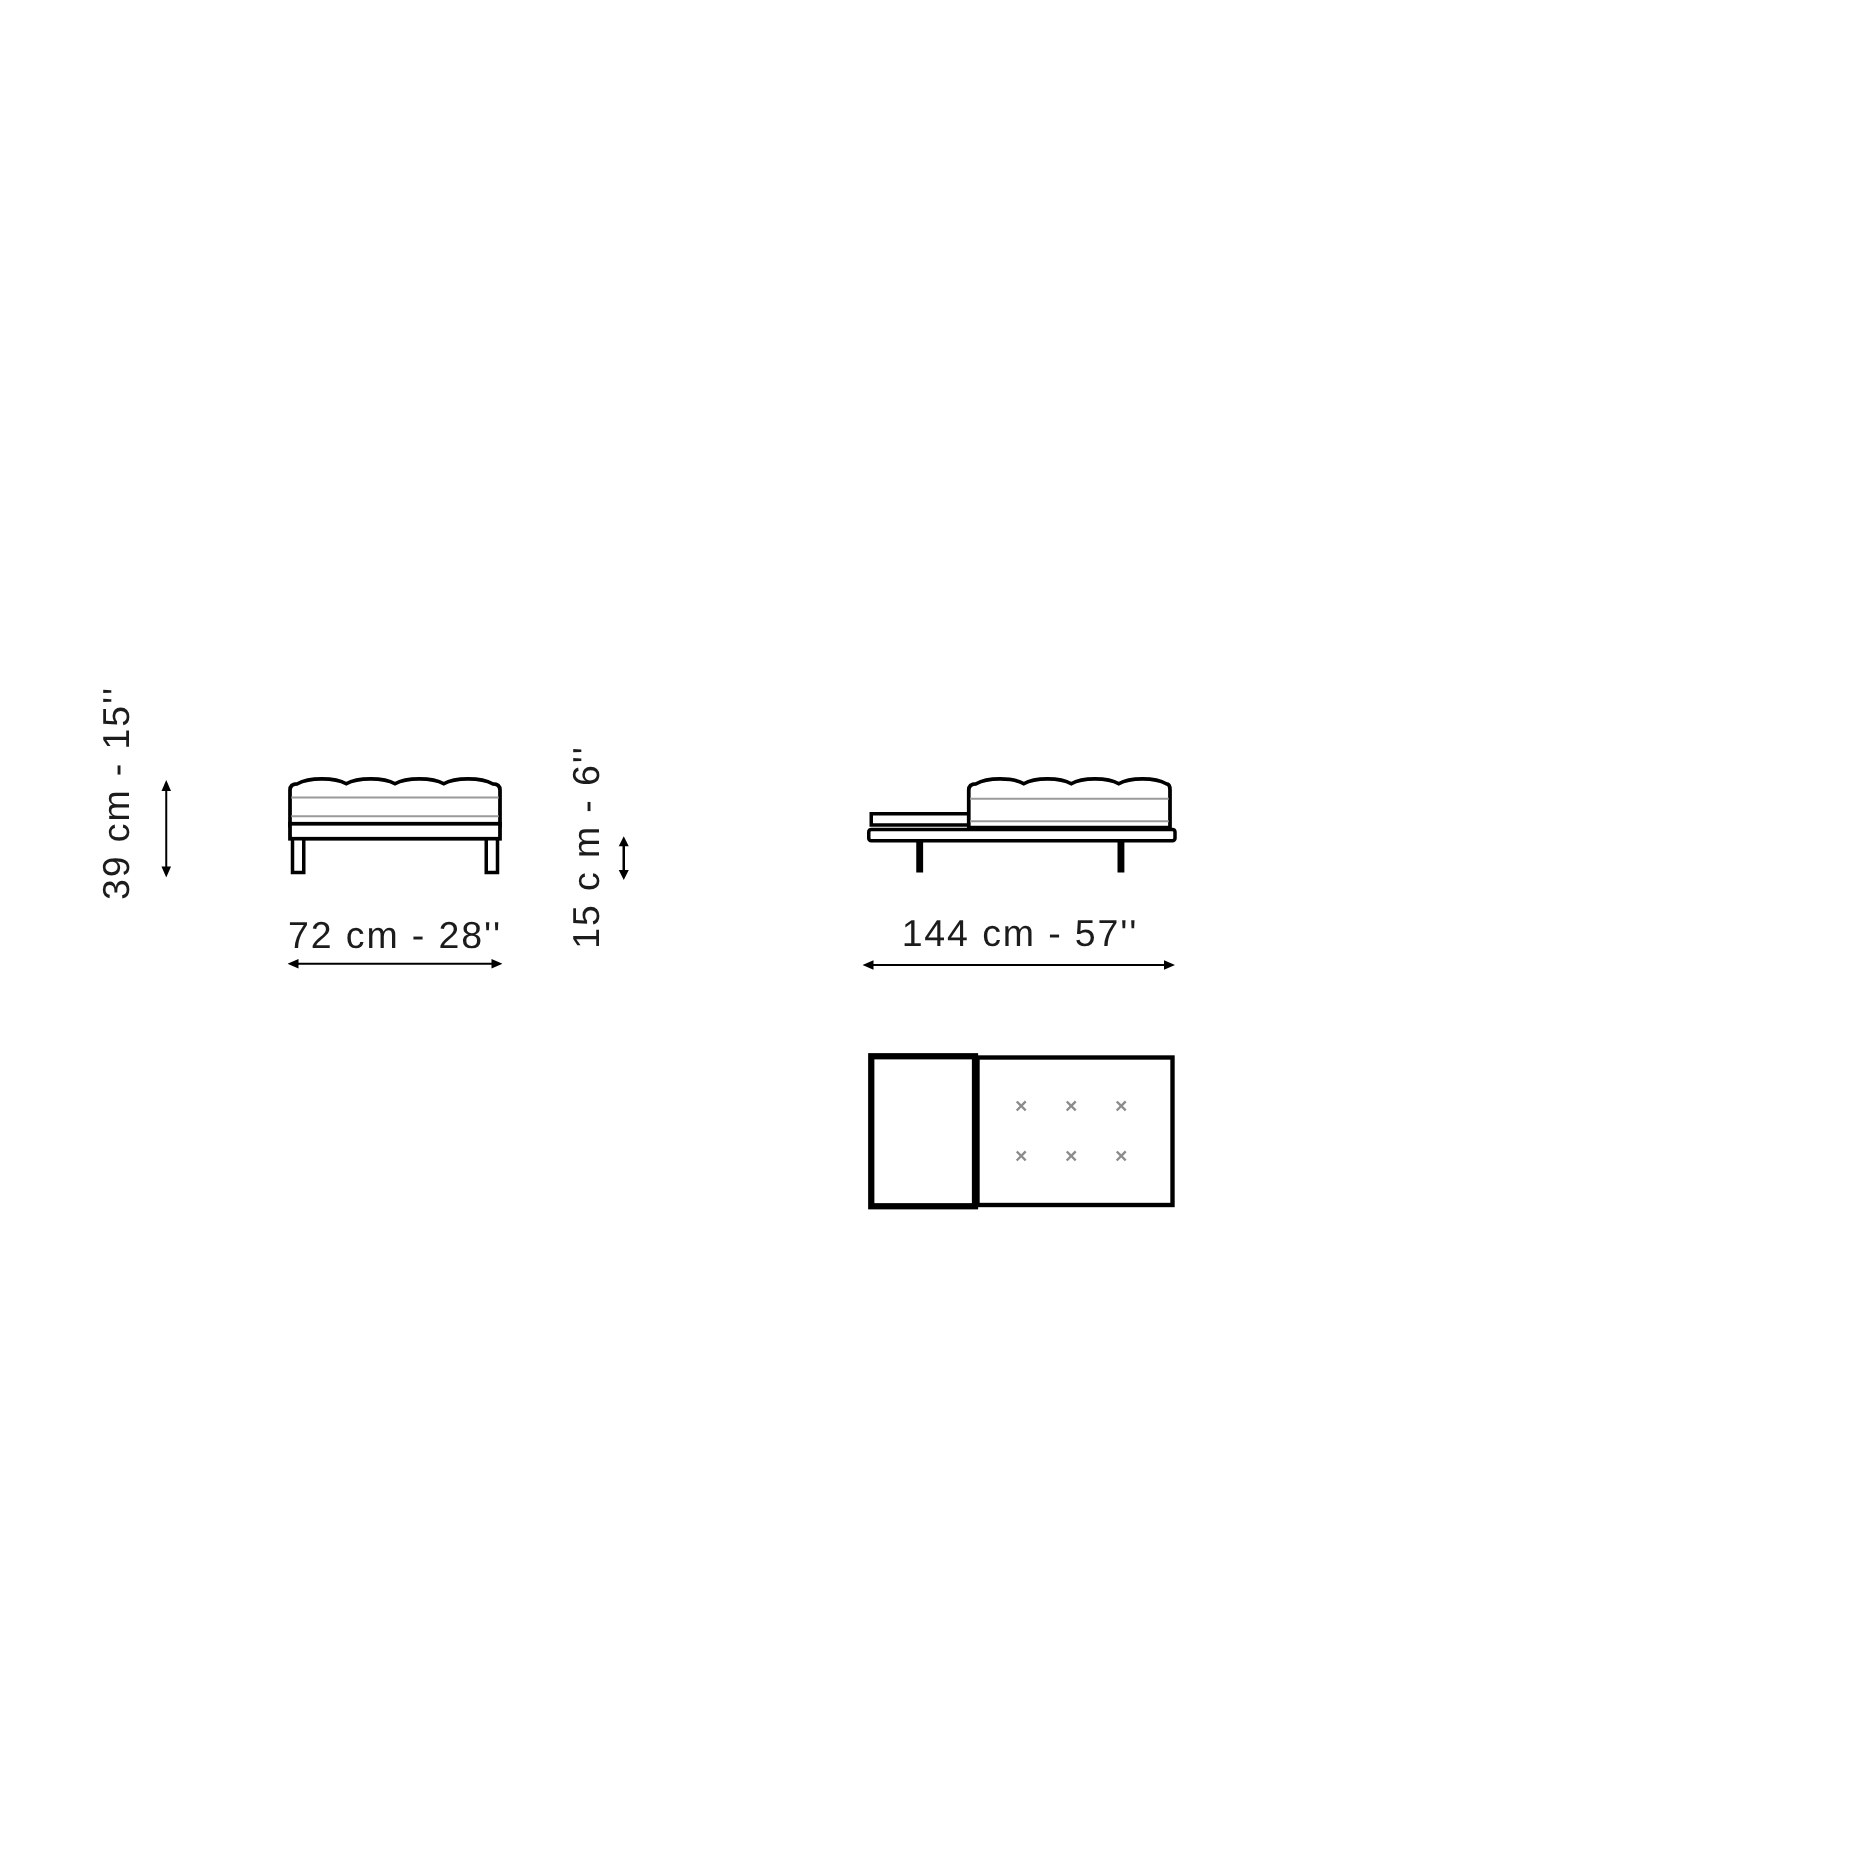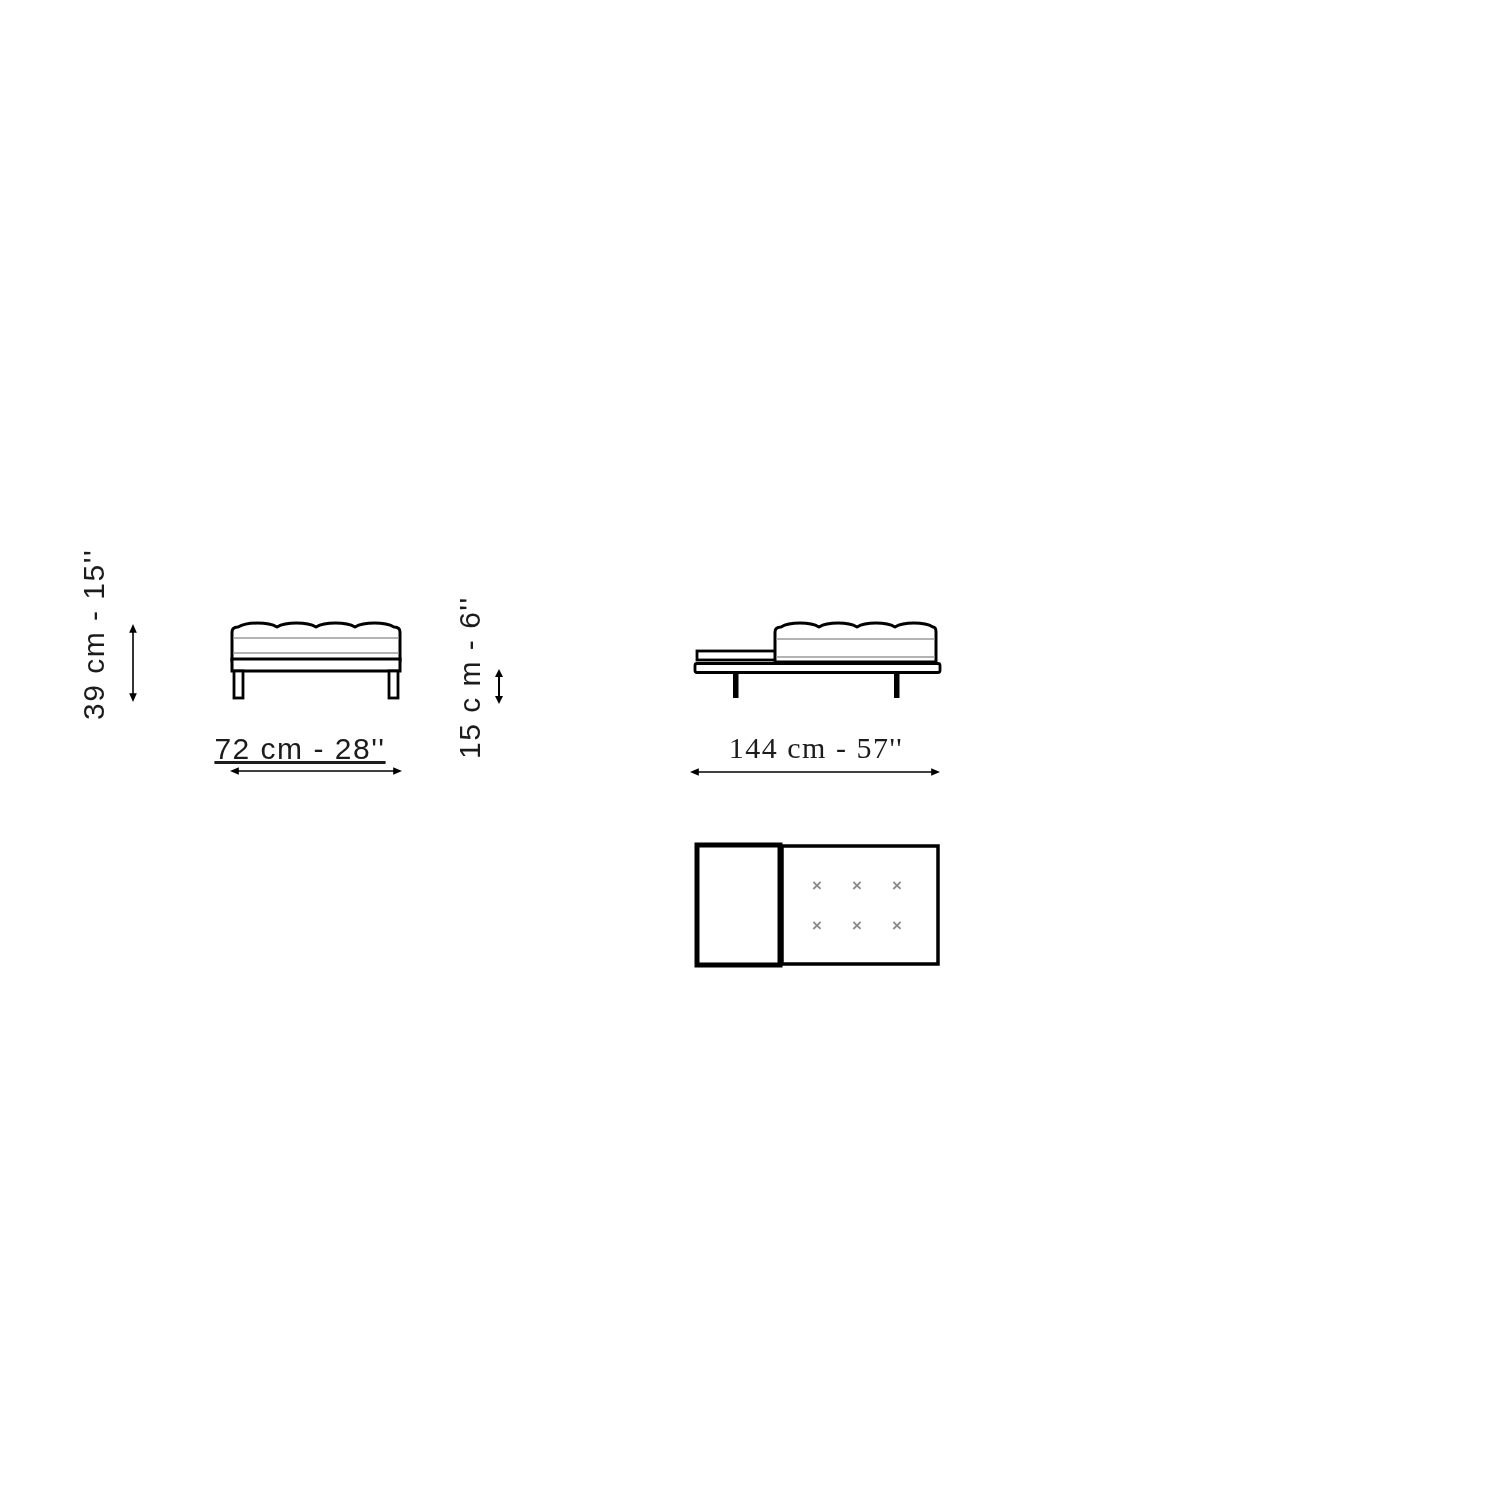--- a/index.html
+++ b/index.html
@@ -49,21 +49,21 @@
 
     <line x1="11" y1="25" x2="177" y2="25" stroke="#9a9a9a" stroke-width="1.5"></line>
     <line x1="11" y1="40" x2="177" y2="40" stroke="#9a9a9a" stroke-width="1.5"></line>
 
     <rect x="10" y="46" width="168" height="12" fill="#ffffff" stroke="#000000" stroke-width="3"></rect>
 
     <rect x="12" y="58" width="9" height="27" fill="#ffffff" stroke="#000000" stroke-width="2.8"></rect>
     <rect x="167" y="58" width="9" height="27" fill="#ffffff" stroke="#000000" stroke-width="2.8"></rect>
   </svg>
 
-  <div class="dim-label" style="left:200px; top:731px; width:200px;text-decoration:underline;">72 cm - 28''</div>
+  <div class="dim-label" style="left:216px; top:731px; width:200px;">72 cm - 28''</div>
 
   <svg class="arrow" style="left:230px; top:764px;" width="172" height="14" viewBox="0 0 172 14">
     <line x1="7" y1="7" x2="165" y2="7" stroke="#000000" stroke-width="1.6"></line>
     <polygon points="0,7 8.8,3.2 8.8,10.8" fill="#000000"></polygon>
     <polygon points="172,7 163.2,3.2 163.2,10.8" fill="#000000"></polygon>
   </svg>
 
   <div class="dim-label rot" style="left:395px; top:666px; width:150px;">15 c m - 6''</div>
 
   <svg class="arrow" style="left:492px; top:669px;" width="14" height="35" viewBox="0 0 14 35">
@@ -85,21 +85,21 @@
 
     <line x1="91" y1="26" x2="250" y2="26" stroke="#9a9a9a" stroke-width="1.5"></line>
     <line x1="91" y1="44" x2="250" y2="44" stroke="#9a9a9a" stroke-width="1.5"></line>
 
     <rect x="10" y="50.5" width="245" height="9" rx="2" fill="#ffffff" stroke="#000000" stroke-width="2.8"></rect>
 
     <rect x="48" y="59" width="5.5" height="26" fill="#000000"></rect>
     <rect x="209" y="59" width="5.5" height="26" fill="#000000"></rect>
   </svg>
 
-  <div class="dim-label" style="left:692px; top:730px; width:248px;font-family:Liberation Serif, serif;">144 cm - 57''</div>
+  <div class="dim-label" style="left:692px; top:730px; width:248px;">144 cm - 57''</div>
 
   <svg class="arrow" style="left:690px; top:765px;" width="250" height="14" viewBox="0 0 250 14">
     <line x1="7" y1="7" x2="243" y2="7" stroke="#000000" stroke-width="1.6"></line>
     <polygon points="0,7 8.8,3.2 8.8,10.8" fill="#000000"></polygon>
     <polygon points="250,7 241.2,3.2 241.2,10.8" fill="#000000"></polygon>
   </svg>
 
   <svg class="drawing" style="left:690px; top:838px;" width="256" height="136" viewBox="0 0 256 136">
 
     <rect x="7" y="7" width="83" height="120" fill="#ffffff" stroke="#000000" stroke-width="5"></rect>

